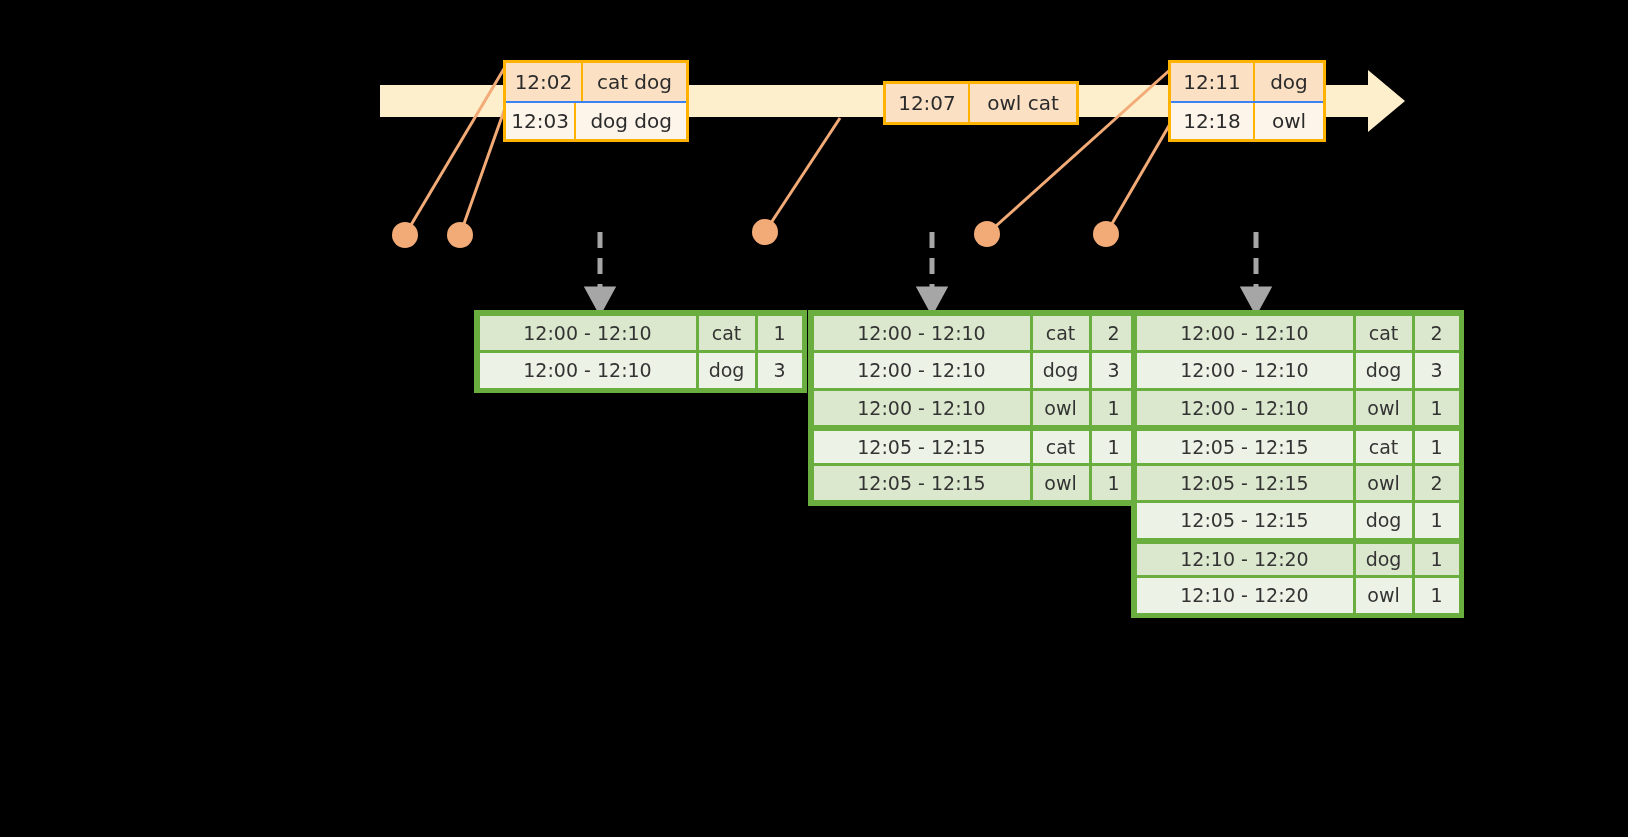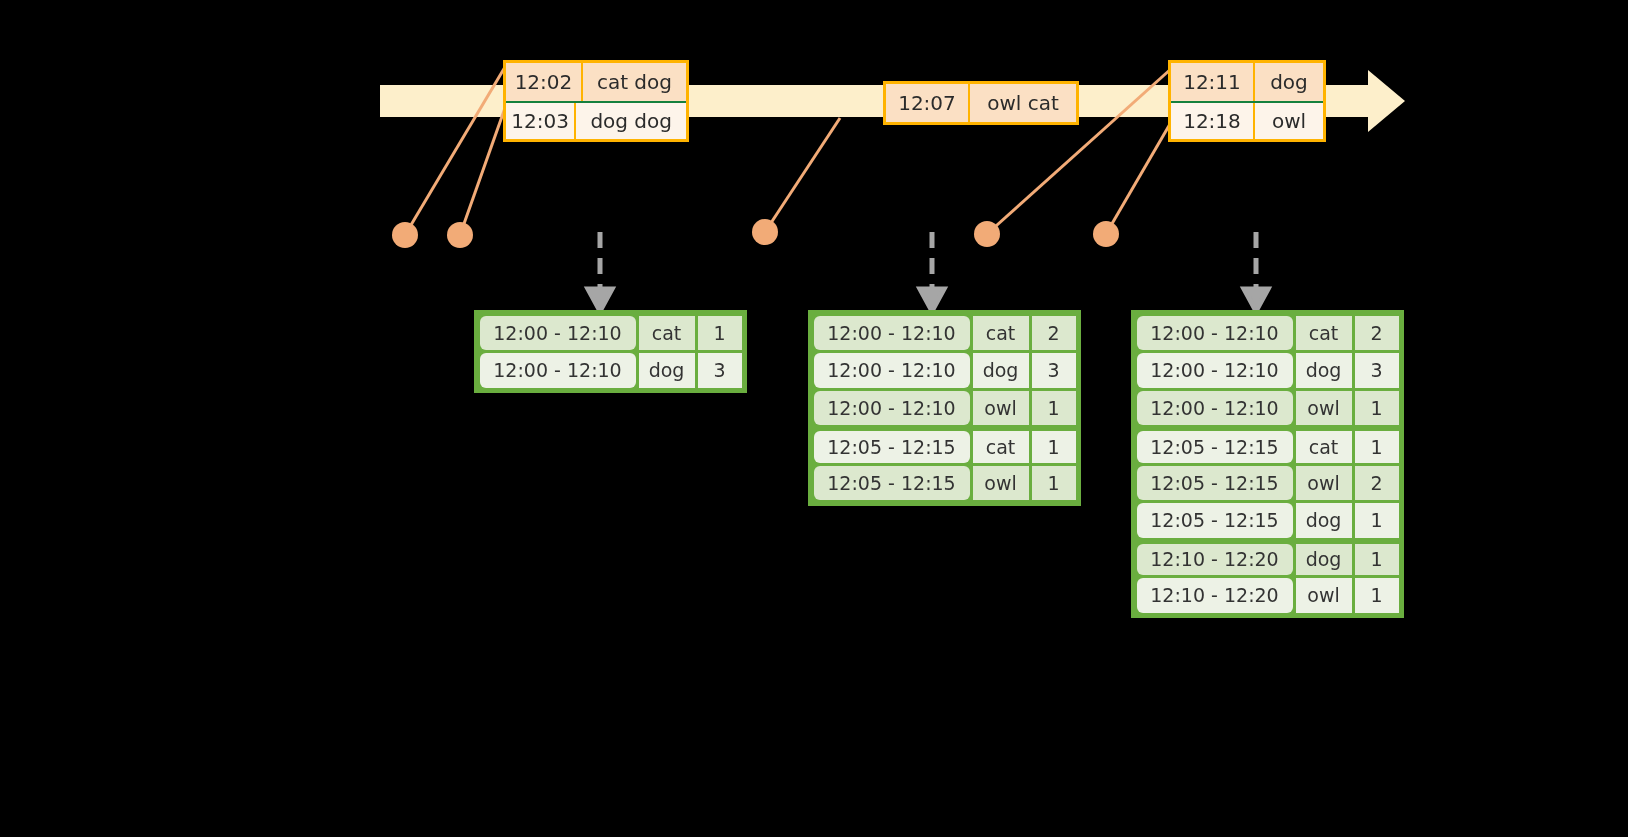--- a/index.html
+++ b/index.html
@@ -5,34 +5,34 @@
   html,body{margin:0;padding:0;background:#000;}
   body{width:1628px;height:837px;position:relative;overflow:hidden;
        font-family:"DejaVu Sans","Liberation Sans",sans-serif;}
   .stage{position:absolute;left:0;top:0;width:1628px;height:837px;}
   svg.layer{position:absolute;left:0;top:0;width:1628px;height:837px;pointer-events:none;}
 
   
   .evt-group{position:absolute;border:3px solid #FFB300;box-sizing:border-box;
              background:#FDF3E3;}
   .evt-row{display:flex;height:38px;box-sizing:border-box;}
-  .evt-row + .evt-row{border-top:2px solid #15803d;}
+  .evt-row + .evt-row{border-top:2px solid #3b82f6;}
   .evt-row.shade{background:#FBE0C4;}
   .evt-row.plain{background:#FDF4EA;}
   .evt-time{width:84px;display:flex;align-items:center;justify-content:center;
             font-size:20px;color:#2b2b2b;border-right:2px solid #FFB300;box-sizing:border-box;}
   .evt-words{flex:1;display:flex;align-items:center;justify-content:center;
              font-size:20px;color:#2b2b2b;padding:0 14px;box-sizing:border-box;white-space:nowrap;}
 
   
   .rtable{position:absolute;border:4px solid #6AAE3F;box-sizing:border-box;background:#6AAE3F;}
   .rrow{display:flex;height:37.5px;box-sizing:border-box;}
   .rcell{display:flex;align-items:center;justify-content:center;
          font-size:19px;color:#333;box-sizing:border-box;margin:1.5px;}
-  .rcell.win{width:156px;border-radius:6px;}
+  .rcell.win{width:216px;}
   .rcell.key{width:56px;}
   .rcell.val{width:44px;}
   .sh0{background:#DCE8CE;}
   .sh1{background:#EDF2E6;}
   .grp-sep{border-top:3px solid #6AAE3F;}
 </style>
 </head>
 <body>
 
 <div class="stage">

